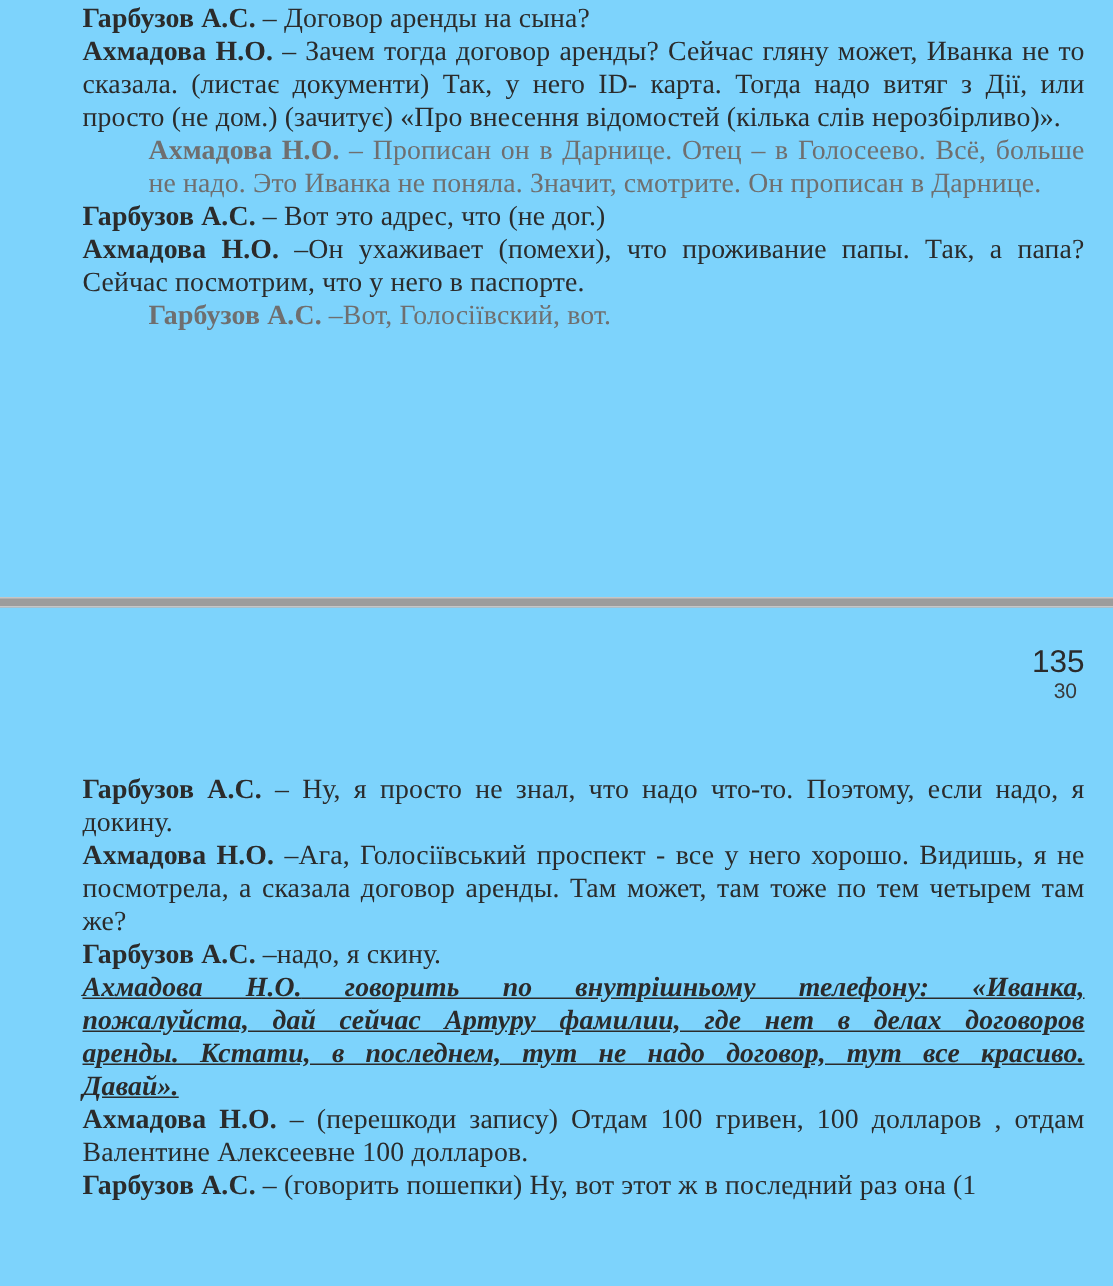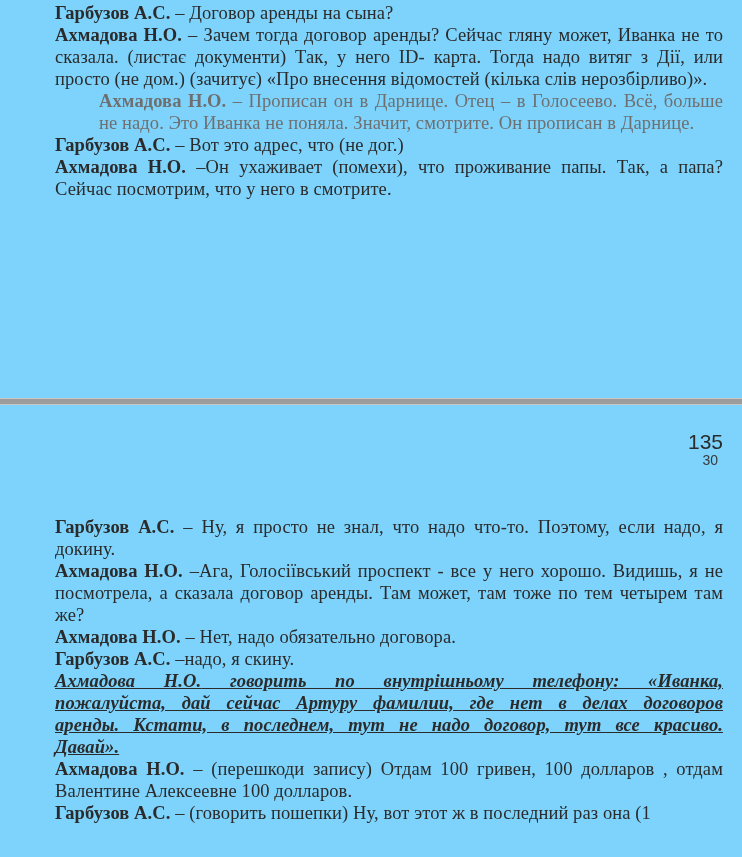--- a/index.html
+++ b/index.html
@@ -58,32 +58,32 @@
 </style>
 </head>
 <body>
 
 <div class="page">
   <div class="text-block block1">
       <p class="para"><span class="speaker">Гарбузов А.С.</span><span> – Договор аренды на сына?</span></p>
       <p class="para"><span class="speaker">Ахмадова Н.О.</span><span> – Зачем тогда договор аренды? Сейчас гляну может, Иванка не то сказала. (листає документи) Так, у него ID- карта. Тогда надо витяг з Дії, или просто (не дом.) (зачитує) «Про внесення відомостей (кілька слів нерозбірливо)».</span></p>
       <p class="para faded"><span class="speaker">Ахмадова Н.О.</span><span> – Прописан он в Дарнице. Отец – в Голосеево. Всё, больше не надо. Это Иванка не поняла. Значит, смотрите. Он прописан в Дарнице.</span></p>
       <p class="para"><span class="speaker">Гарбузов А.С.</span><span> – Вот это адрес, что (не дог.)</span></p>
-      <p class="para"><span class="speaker">Ахмадова Н.О.</span><span> –Он ухаживает (помехи), что проживание папы. Так, а папа? Сейчас посмотрим, что у него в смотрите.</span></p>
+      <p class="para"><span class="speaker">Ахмадова Н.О.</span><span> –Он ухаживает (помехи), что проживание папы. Так, а папа? Сейчас посмотрим, что у него в паспорте.</span></p>
+      <p class="para faded"><span class="speaker">Гарбузов А.С.</span><span> –Вот, Голосіївский, вот.</span></p>
     </div>
 
   <div class="divider" style="background: rgb(156, 156, 156);"></div>
 
   <div class="pagenum">
     <div class="num-main">135</div>
     <div class="num-sub">30</div>
   </div>
 
   <div class="text-block block2">
       <p class="para"><span class="speaker">Гарбузов А.С.</span><span> – Ну, я просто не знал, что надо что-то. Поэтому, если надо, я докину.</span></p>
       <p class="para"><span class="speaker">Ахмадова Н.О.</span><span> –Ага, Голосіївський проспект - все у него хорошо. Видишь, я не посмотрела, а сказала договор аренды. Там может, там тоже по тем четырем там же?</span></p>
-      <p class="para"><span class="speaker">Ахмадова Н.О.</span><span> – Нет, надо обязательно договора.</span></p>
       <p class="para"><span class="speaker">Гарбузов А.С.</span><span> –надо, я скину.</span></p>
       <p class="para emphasis"><span class="speaker">Ахмадова Н.О.</span><span> говорить по внутрішньому телефону: «Иванка, пожалуйста, дай сейчас Артуру фамилии, где нет в делах договоров аренды. Кстати, в последнем, тут не надо договор, тут все красиво. Давай».</span></p>
       <p class="para"><span class="speaker">Ахмадова Н.О.</span><span> – (перешкоди запису) Отдам 100 гривен, 100 долларов , отдам Валентине Алексеевне 100 долларов.</span></p>
       <p class="para"><span class="speaker">Гарбузов А.С.</span><span> – (говорить пошепки) Ну, вот этот ж в последний раз она (1</span></p>
     </div>
 </div>
 
 </body></html>

